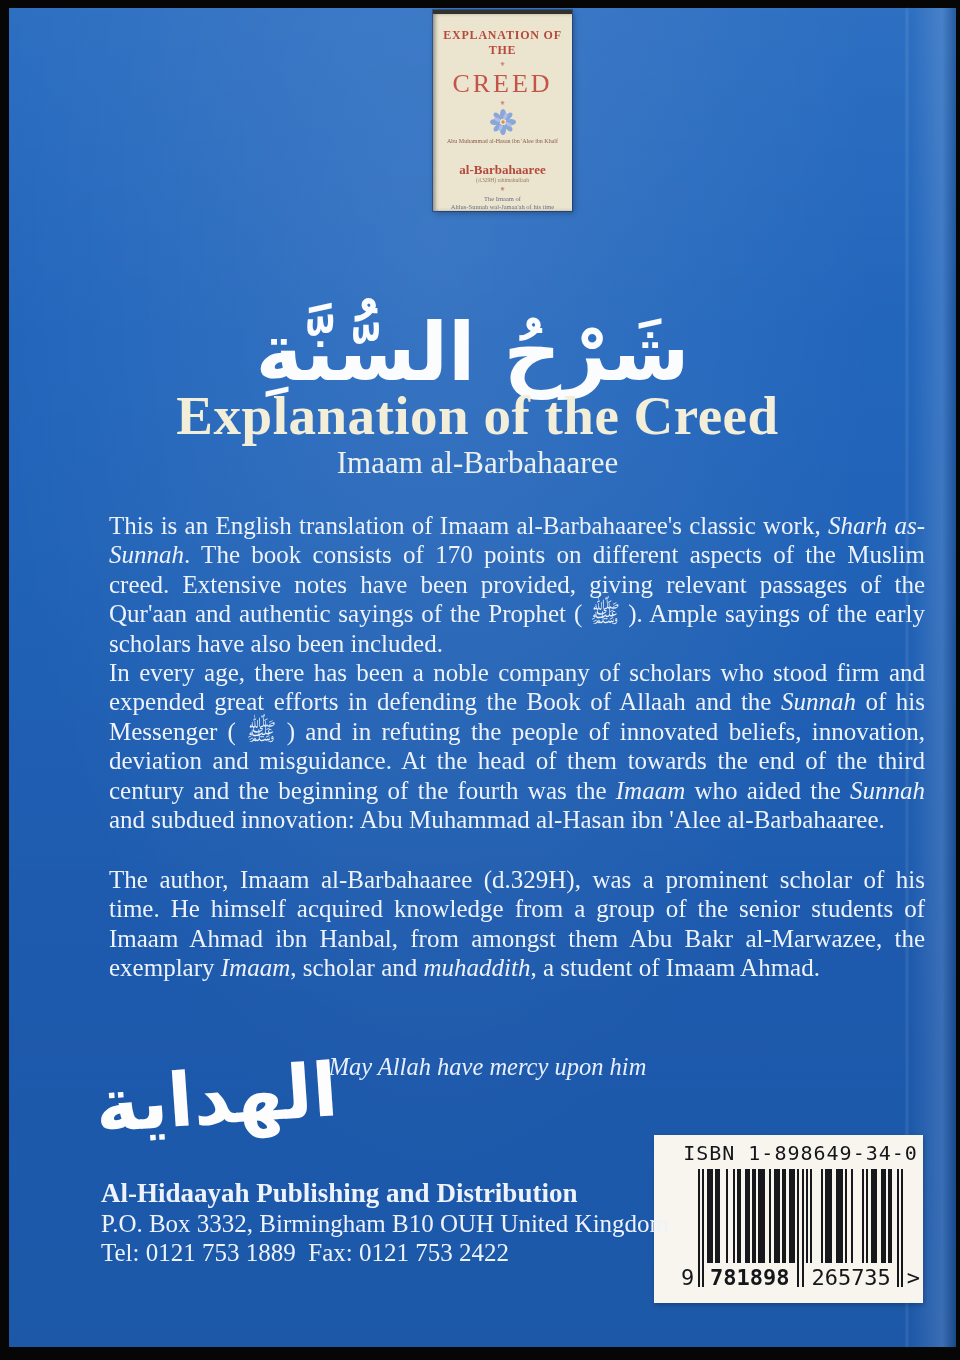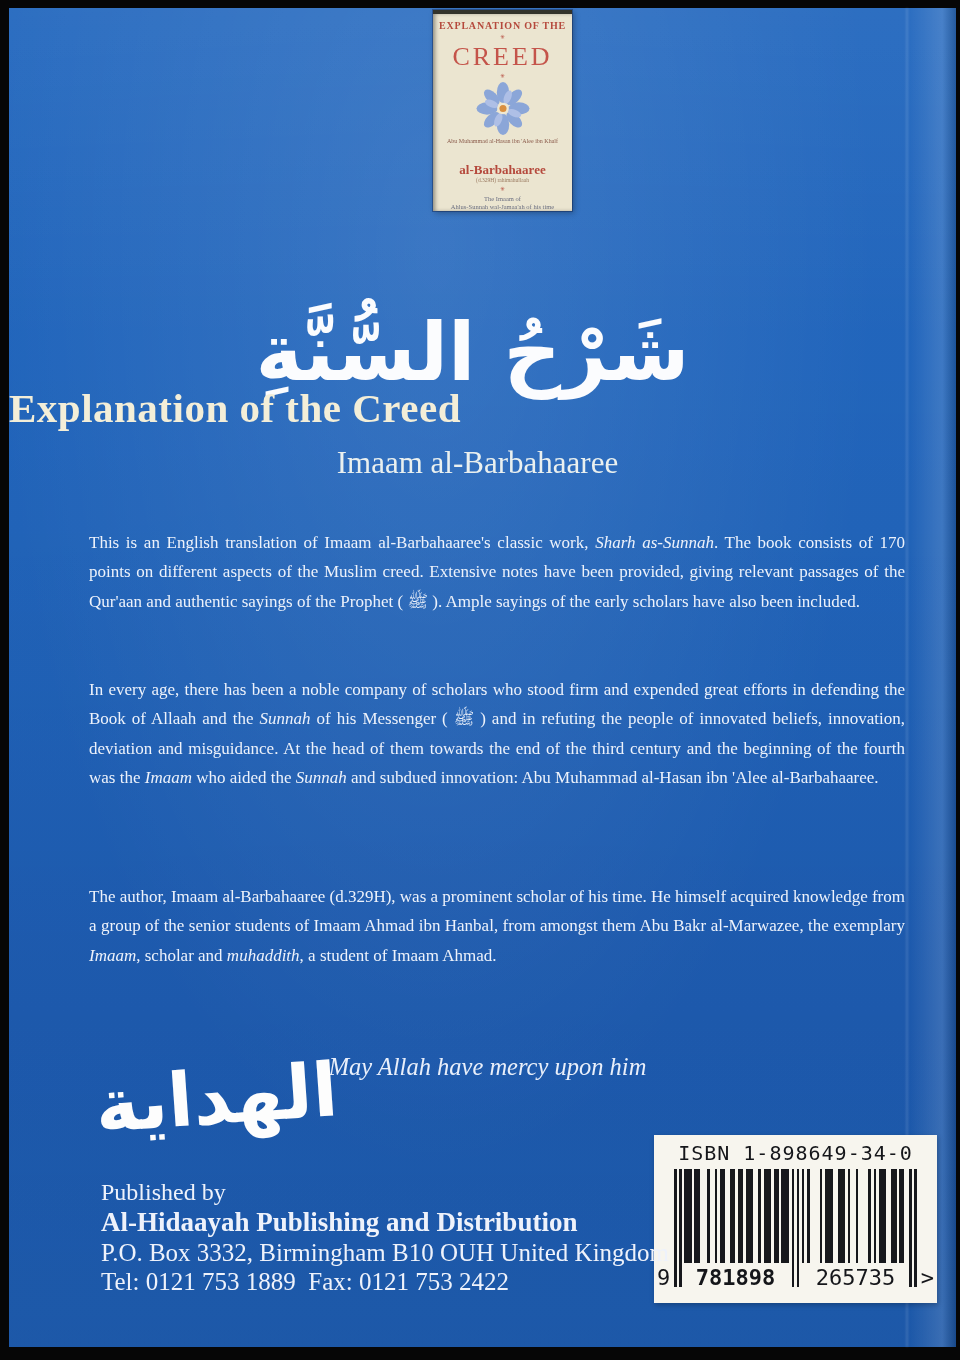--- a/index.html
+++ b/index.html
@@ -13,49 +13,49 @@
          background:linear-gradient(180deg, rgba(255,255,255,0.05) 0%, rgba(0,0,0,0) 25%, rgba(0,0,0,0.07) 100%);}
   .edge-band{position:absolute;top:0;bottom:0;right:0;width:46px;pointer-events:none;
          background:linear-gradient(90deg, rgba(255,255,255,0) 0%, rgba(255,255,255,0.13) 70%, rgba(0,0,0,0.18) 100%);}
   .crease{position:absolute;top:0;bottom:0;right:48px;width:2px;background:rgba(255,255,255,0.28);
          filter:blur(1px);opacity:.5;pointer-events:none;}
 
   
   .thumb{position:absolute;left:424px;top:2px;width:139px;height:197px;background:#ebe5d0;
          border-top:4px solid #33332b;box-shadow:inset 3px 0 4px -1px rgba(0,0,0,.4), 0 0 0 1px rgba(10,20,60,.35), 2px 2px 6px rgba(0,0,0,.3);
          display:flex;flex-direction:column;align-items:center;text-align:center;overflow:hidden;}
-  .thumb .hdr{margin-top:6px;font-size:10px;letter-spacing:.8px;color:#b5493c;font-weight:bold;}
+  .thumb .hdr{margin-top:14px;font-size:12px;letter-spacing:.8px;color:#b5493c;font-weight:bold;}
   .thumb .star{font-size:6px;color:#b5493c;line-height:8px;margin:2px 0;}
   .thumb .big{font-size:26px;letter-spacing:3px;color:#c4544a;line-height:26px;margin-top:1px;}
   .thumb .byline{font-size:6px;color:#8a5a4a;margin-top:3px;}
   .thumb .auth{font-size:13px;color:#b5493c;font-weight:bold;line-height:14px;margin-top:19px;font-family:Liberation Serif, serif;}
   .thumb .authnote{font-size:5.5px;color:#9a7a60;}
   .thumb .foot{font-size:6.5px;color:#6b6f80;line-height:8px;}
 
   
   .arabic-main{position:absolute;left:0;right:20px;top:255px;text-align:center;color:#fbfcfe;
          font-family:"DejaVu Sans",sans-serif;font-size:80px;font-weight:bold;line-height:110px;margin-top:35px;}
-  .title{position:absolute;left:0;right:10px;top:376px;color:#f3eed8;
-         font-size:41px;font-weight:bold;letter-spacing:.5px;}
+  .title{position:absolute;left:0;right:10px;top:376px;text-align:center;color:#f3eed8;
+         font-size:55px;font-weight:bold;letter-spacing:.5px;}
   .subtitle{position:absolute;left:0;right:10px;top:437px;text-align:center;color:#eaf0ef;font-size:31px;}
-  .para{position:absolute;left:80px;width:816px;text-align:justify;color:#edf2fb;
-        font-size:17px;line-height:29.4px;margin-top:17px;}
+  .para{position:absolute;left:100px;width:816px;text-align:justify;color:#edf2fb;
+        font-size:25px;line-height:29.4px;}
   .para .it{font-style:italic;}
   .p1{top:503px;} .p2{top:650px;} .p3{top:857px;}
   .dedication{position:absolute;left:0;right:10px;top:1045px;text-align:center;color:#e9effa;
         font-size:24.5px;font-style:italic;padding-left:20px;}
 
   
   .logo{position:absolute;left:86px;top:1012px;width:170px;height:160px;color:#fdfdfd;
         font-family:"DejaVu Sans",sans-serif;font-size:74px;font-weight:bold;line-height:160px;text-align:center;
         transform:rotate(-4deg);}
 
   
-  .barcode{position:absolute;left:645px;top:1127px;width:283px;height:168px;background:#f7f5ee;
-        box-shadow:1px 2px 5px rgba(0,0,0,.25);}
+  .barcode{position:absolute;left:645px;top:1127px;width:245px;height:168px;background:#f7f5ee;
+        box-shadow:1px 2px 5px rgba(0,0,0,.25);padding-left:24px;}
   .isbn{margin-top:6px;text-align:center;font-family:"DejaVu Sans Mono","Liberation Mono",monospace;
         font-size:20px;letter-spacing:1px;color:#15161a;}
   .bars-wrap{position:relative;margin:4px 20px 0 20px;height:118px;}
   .bars-wrap svg{display:block;width:100%;height:118px;}
   .bdigits{position:absolute;bottom:-3px;font-family:"DejaVu Sans Mono","Liberation Mono",monospace;
         font-size:22px;color:#15161a;text-align:center;}
   .d-left{left:-17px;} .d-g1{left:3.2%;width:44.2%;font-weight:bold;} .d-g2{left:52.6%;width:44.2%;} .d-arr{right:-17px;}
 
   
   .imprint{position:absolute;left:92px;top:1170px;color:#eef2fb;}
@@ -179,19 +179,18 @@
             <rect x="94" y="0" width="1" height="44" fill="#17181c"></rect>
           </svg>
         <span class="bdigits d-left">9</span>
         <span class="bdigits d-g1">781898</span>
         <span class="bdigits d-g2">265735</span>
         <span class="bdigits d-arr">&gt;</span>
       </div>
     </div>
 
     <div class="imprint">
-      <div class="l1">Published by</div>
       <div class="l2">Al-Hidaayah Publishing and Distribution</div>
       <div class="l3">P.O. Box 3332, Birmingham B10 OUH United Kingdom</div>
       <div class="l4">Tel: 0121 753 1889  Fax: 0121 753 2422</div>
     </div>
   </div>
 </div>
 
 </body></html>

